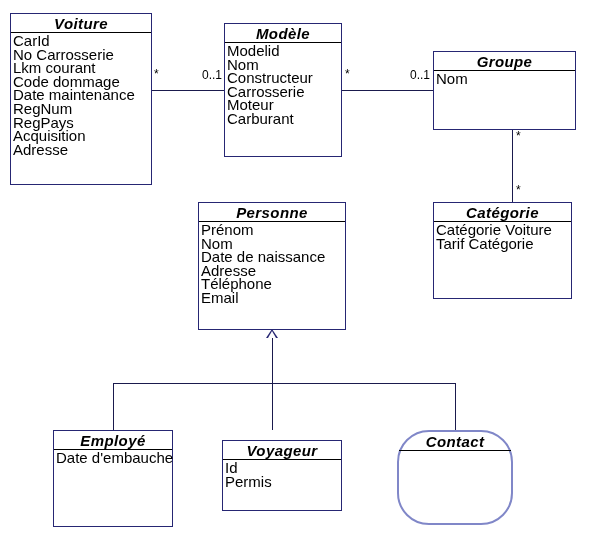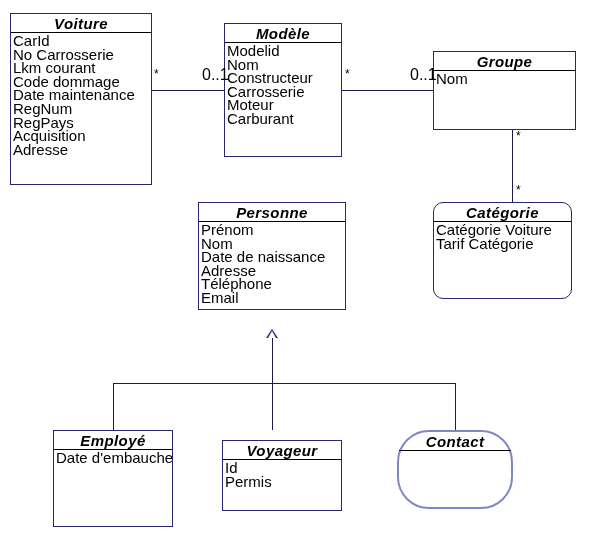--- a/index.html
+++ b/index.html
@@ -57,21 +57,21 @@
     z-index: 1;
   }
   .line-v {
     position: absolute;
     width: 0;
     border-left: 1px solid #1a1a4d;
     z-index: 1;
   }
   .mult {
     position: absolute;
-    font-size: 16px;
+    font-size: 12px;
     color: #000000;
     line-height: 10px;
     z-index: 6;
     white-space: nowrap;
   }
   .mult.star {
     font-size: 12px;
     line-height: 8px;
   }
   .gen-arrow-outer {
@@ -148,29 +148,29 @@
     </div>
   </div>
 
   <div class="uml-class" style="left:433px; top:51px; width:143px; height:79px;">
     <div class="uml-title">Groupe</div>
     <div class="uml-attrs">
       <div class="uml-attr">Nom</div>
     </div>
   </div>
 
-  <div class="uml-class" style="left:433px; top:202px; width:139px; height:97px;border-radius:10px;">
+  <div class="uml-class" style="left:433px; top:202px; width:139px; height:97px;">
     <div class="uml-title">Catégorie</div>
     <div class="uml-attrs">
       <div class="uml-attr">Catégorie Voiture</div>
       <div class="uml-attr">Tarif Catégorie</div>
     </div>
   </div>
 
-  <div class="uml-class" style="left:198px; top:202px; width:148px; height:108px;">
+  <div class="uml-class" style="left:198px; top:202px; width:148px; height:128px;">
     <div class="uml-title">Personne</div>
     <div class="uml-attrs">
       <div class="uml-attr">Prénom</div>
       <div class="uml-attr">Nom</div>
       <div class="uml-attr">Date de naissance</div>
       <div class="uml-attr">Adresse</div>
       <div class="uml-attr">Téléphone</div>
       <div class="uml-attr">Email</div>
     </div>
   </div>
@@ -183,18 +183,18 @@
   </div>
 
   <div class="uml-class" style="left:222px; top:440px; width:120px; height:71px;">
     <div class="uml-title">Voyageur</div>
     <div class="uml-attrs">
       <div class="uml-attr">Id</div>
       <div class="uml-attr">Permis</div>
     </div>
   </div>
 
-  <div class="uml-class selected" style="left:397px; top:430px; width:116px; height:79px;border-radius:32px;">
+  <div class="uml-class selected" style="left:397px; top:430px; width:116px; height:95px;border-radius:32px;">
     <div class="uml-title">Contact</div>
     <div class="uml-attrs"></div>
   </div>
 
 </div>
 
 </body></html>

